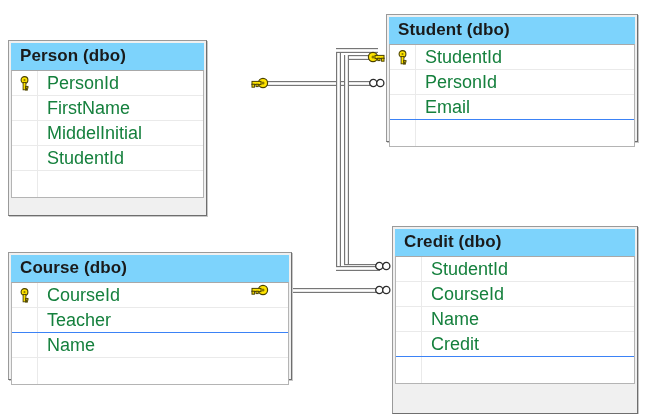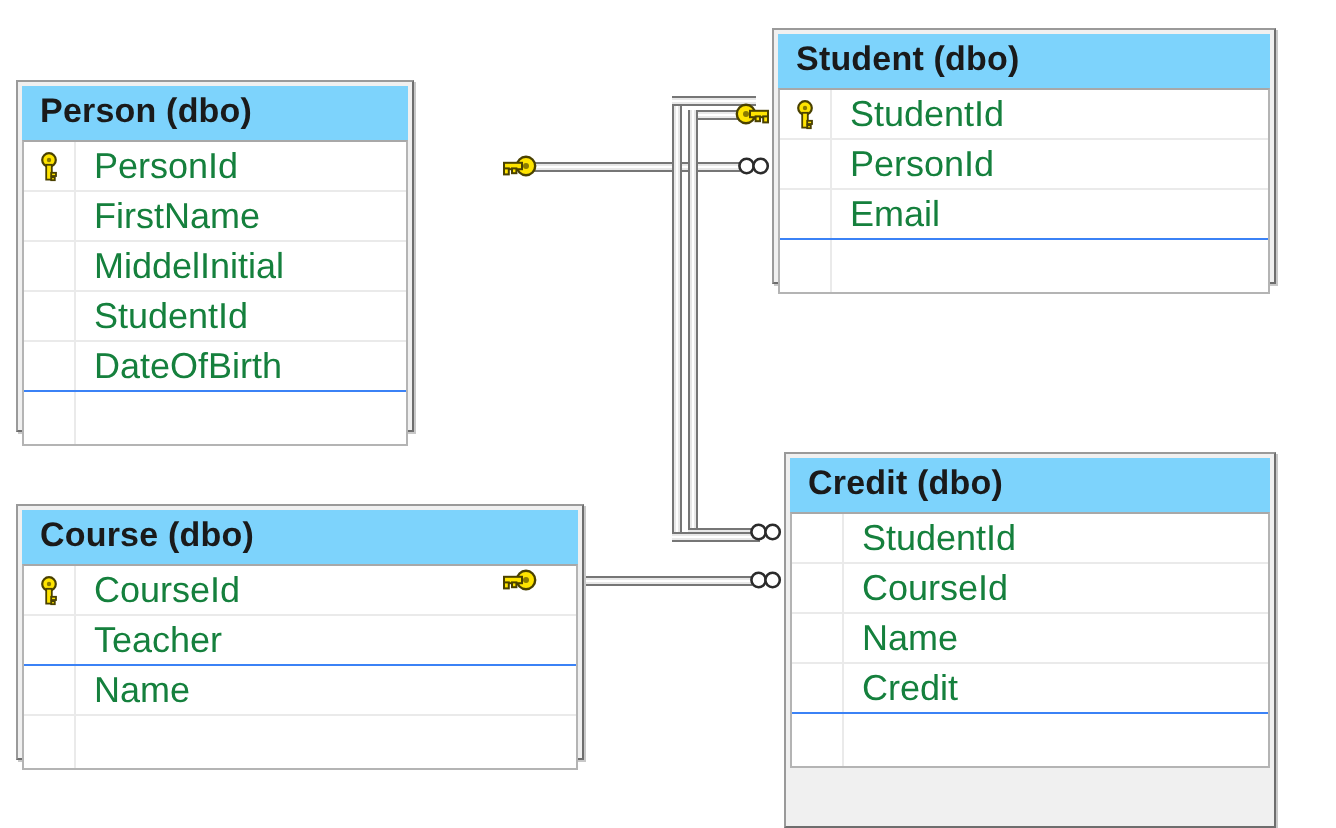--- a/index.html
+++ b/index.html
@@ -204,24 +204,20 @@
             <div class="col-name">FirstName</div>
           </div>
           <div class="col-row">
             <div class="key-cell"></div>
             <div class="col-name">MiddelInitial</div>
           </div>
           <div class="col-row">
             <div class="key-cell"></div>
             <div class="col-name">StudentId</div>
           </div>
-          <div class="col-row last-data">
-            <div class="key-cell"></div>
-            <div class="col-name">DateOfBirth</div>
-          </div>
           <div class="col-row empty-row">
             <div class="key-cell"></div>
             <div class="col-name"></div>
           </div>
         </div>
       </div>
       <div class="table-box" style="left: 386px; top: 14px; width: 252px; height: 128px;">
         <div class="table-title">Student (dbo)</div>
         <div class="table-grid">
           <div class="col-row">

